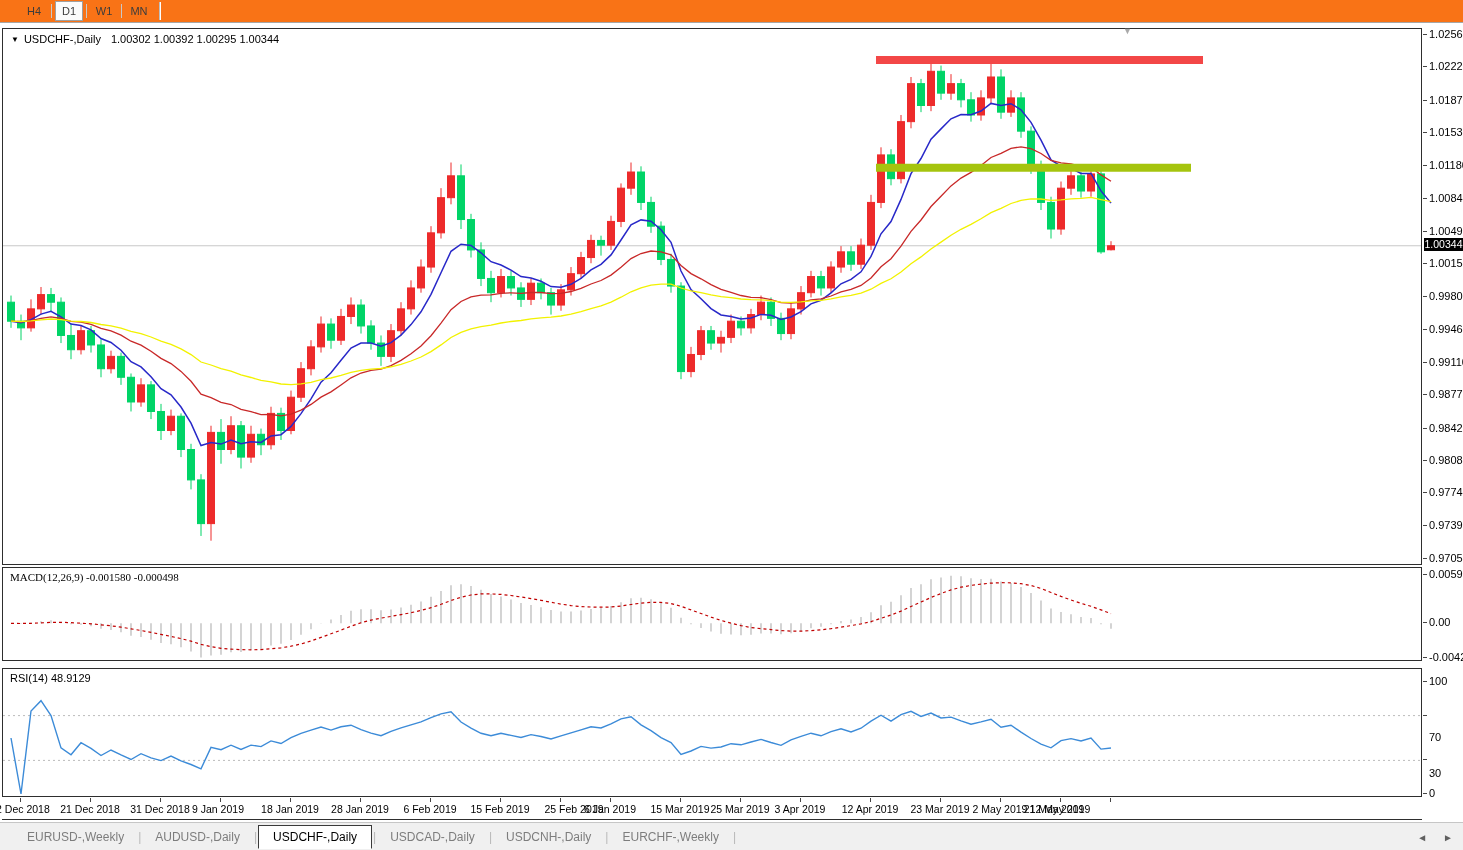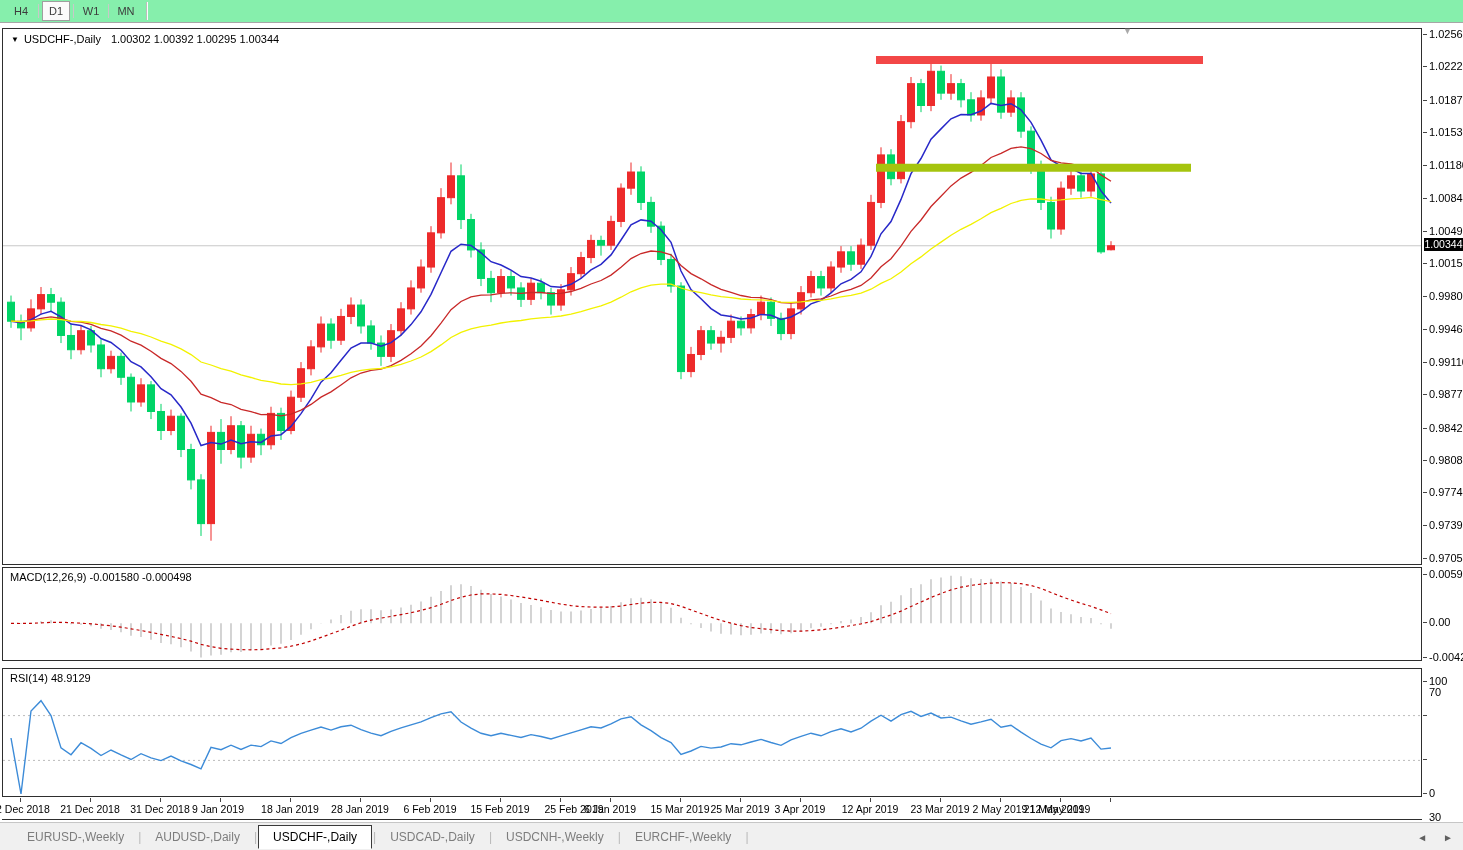--- a/index.html
+++ b/index.html
@@ -1,33 +1,33 @@
 <!DOCTYPE html>
 <html><head>
 <meta charset="utf-8">
 <style>
   * { margin:0; padding:0; box-sizing:border-box; }
   body { background:#ffffff; font-family:"Liberation Sans", sans-serif; }
   .app { position:relative; width:1463px; height:850px; background:#ffffff; overflow:hidden; }
 
   
   .toolbar { position:absolute; left:0; top:0; width:1463px; height:23px;
-             background:#86efac; border-bottom:1px solid #a6a6a6;
-             display:flex; align-items:center; padding-left:7px; }
+             background:#f97316; border-bottom:1px solid #a6a6a6;
+             display:flex; align-items:center; padding-left:20px; }
   .period-btn { height:20px; min-width:28px; font-family:"Liberation Sans",sans-serif;
                 font-size:11px; color:#3c3c3c; background:transparent; border:1px solid transparent;
                 cursor:default; }
   .period-btn.active { background:#fbfbfb; border:1px solid #9f9f9f; }
   .tb-sep { width:1px; height:14px; background:#c8c8c8; margin:0 3px; }
   .tb-group-sep { width:2px; height:18px; border-left:1px solid #bdbdbd; border-right:1px solid #fdfdfd; margin-left:6px; }
 
   
   .panel { position:absolute; background:#ffffff; border:1px solid #2e2e2e; }
   #main-panel { left:2px; top:28px;  width:1420px; height:537px; }
-  #macd-panel { left:2px; top:567px; width:1420px; height:94px;  }
+  #macd-panel { left:2px; top:567px; width:1420px; height:94px;font-family:Liberation Serif, serif;  }
   #rsi-panel  { left:2px; top:668px; width:1420px; height:129px; }
   .panel svg { position:absolute; left:0; top:0; }
 
   .chart-title { position:absolute; left:8px; top:4px; font-size:11px; color:#000; white-space:nowrap; }
   .chart-title .menu-arrow { font-size:8px; color:#000; margin-right:5px; vertical-align:1px; }
   .chart-title .sym { margin-right:10px; }
   .ind-label { position:absolute; left:7px; top:3px; font-size:11px; color:#000; white-space:nowrap; }
   .shift-marker { position:absolute; left:1120px; top:-3px; font-size:9px; color:#a9a9a9; }
 
   
@@ -511,37 +511,37 @@
       <div class="price-badge" style="top: 210.256px;">1.00344</div>
       <div class="axis-dash" style="top: 545.758px;"></div>
       <div class="axis-label" style="top: 539.758px;">0.00597</div>
       <div class="axis-dash" style="top: 594.363px;"></div>
       <div class="axis-label" style="top: 588.363px;">0.00</div>
       <div class="axis-dash" style="top: 628.908px;"></div>
       <div class="axis-label" style="top: 622.908px;">-0.004243</div>
       <div class="axis-dash" style="top: 653px;"></div>
       <div class="axis-label" style="top: 647px;">100</div>
       <div class="axis-dash" style="top: 686.6px;"></div>
-      <div class="axis-label" style="top: 658px; text-align: right;">70</div>
+      <div class="axis-label" style="top: 703px; text-align: right;">70</div>
       <div class="axis-dash" style="top: 731.4px;"></div>
-      <div class="axis-label" style="top: 739px; margin-top: 44px;">30</div>
+      <div class="axis-label" style="top: 739px;">30</div>
       <div class="axis-dash" style="top: 765px;"></div>
       <div class="axis-label" style="top: 759px;">0</div>
     </div>
 
   <div class="tabbar" id="tabbar">
       <div class="tab">EURUSD-,Weekly</div>
       <span class="tab-sep">|</span>
       <div class="tab">AUDUSD-,Daily</div>
       <span class="tab-sep">|</span>
       <div class="tab active">USDCHF-,Daily</div>
       <span class="tab-sep">|</span>
       <div class="tab">USDCAD-,Daily</div>
       <span class="tab-sep">|</span>
-      <div class="tab">USDCNH-,Weekly</div>
+      <div class="tab">USDCNH-,Daily</div>
       <span class="tab-sep">|</span>
       <div class="tab">EURCHF-,Weekly</div>
       <span class="tab-sep">|</span>
       <div class="tab-scroll">
         <span>◄</span>
         <span>►</span>
       </div>
     </div>
 
 </div>

